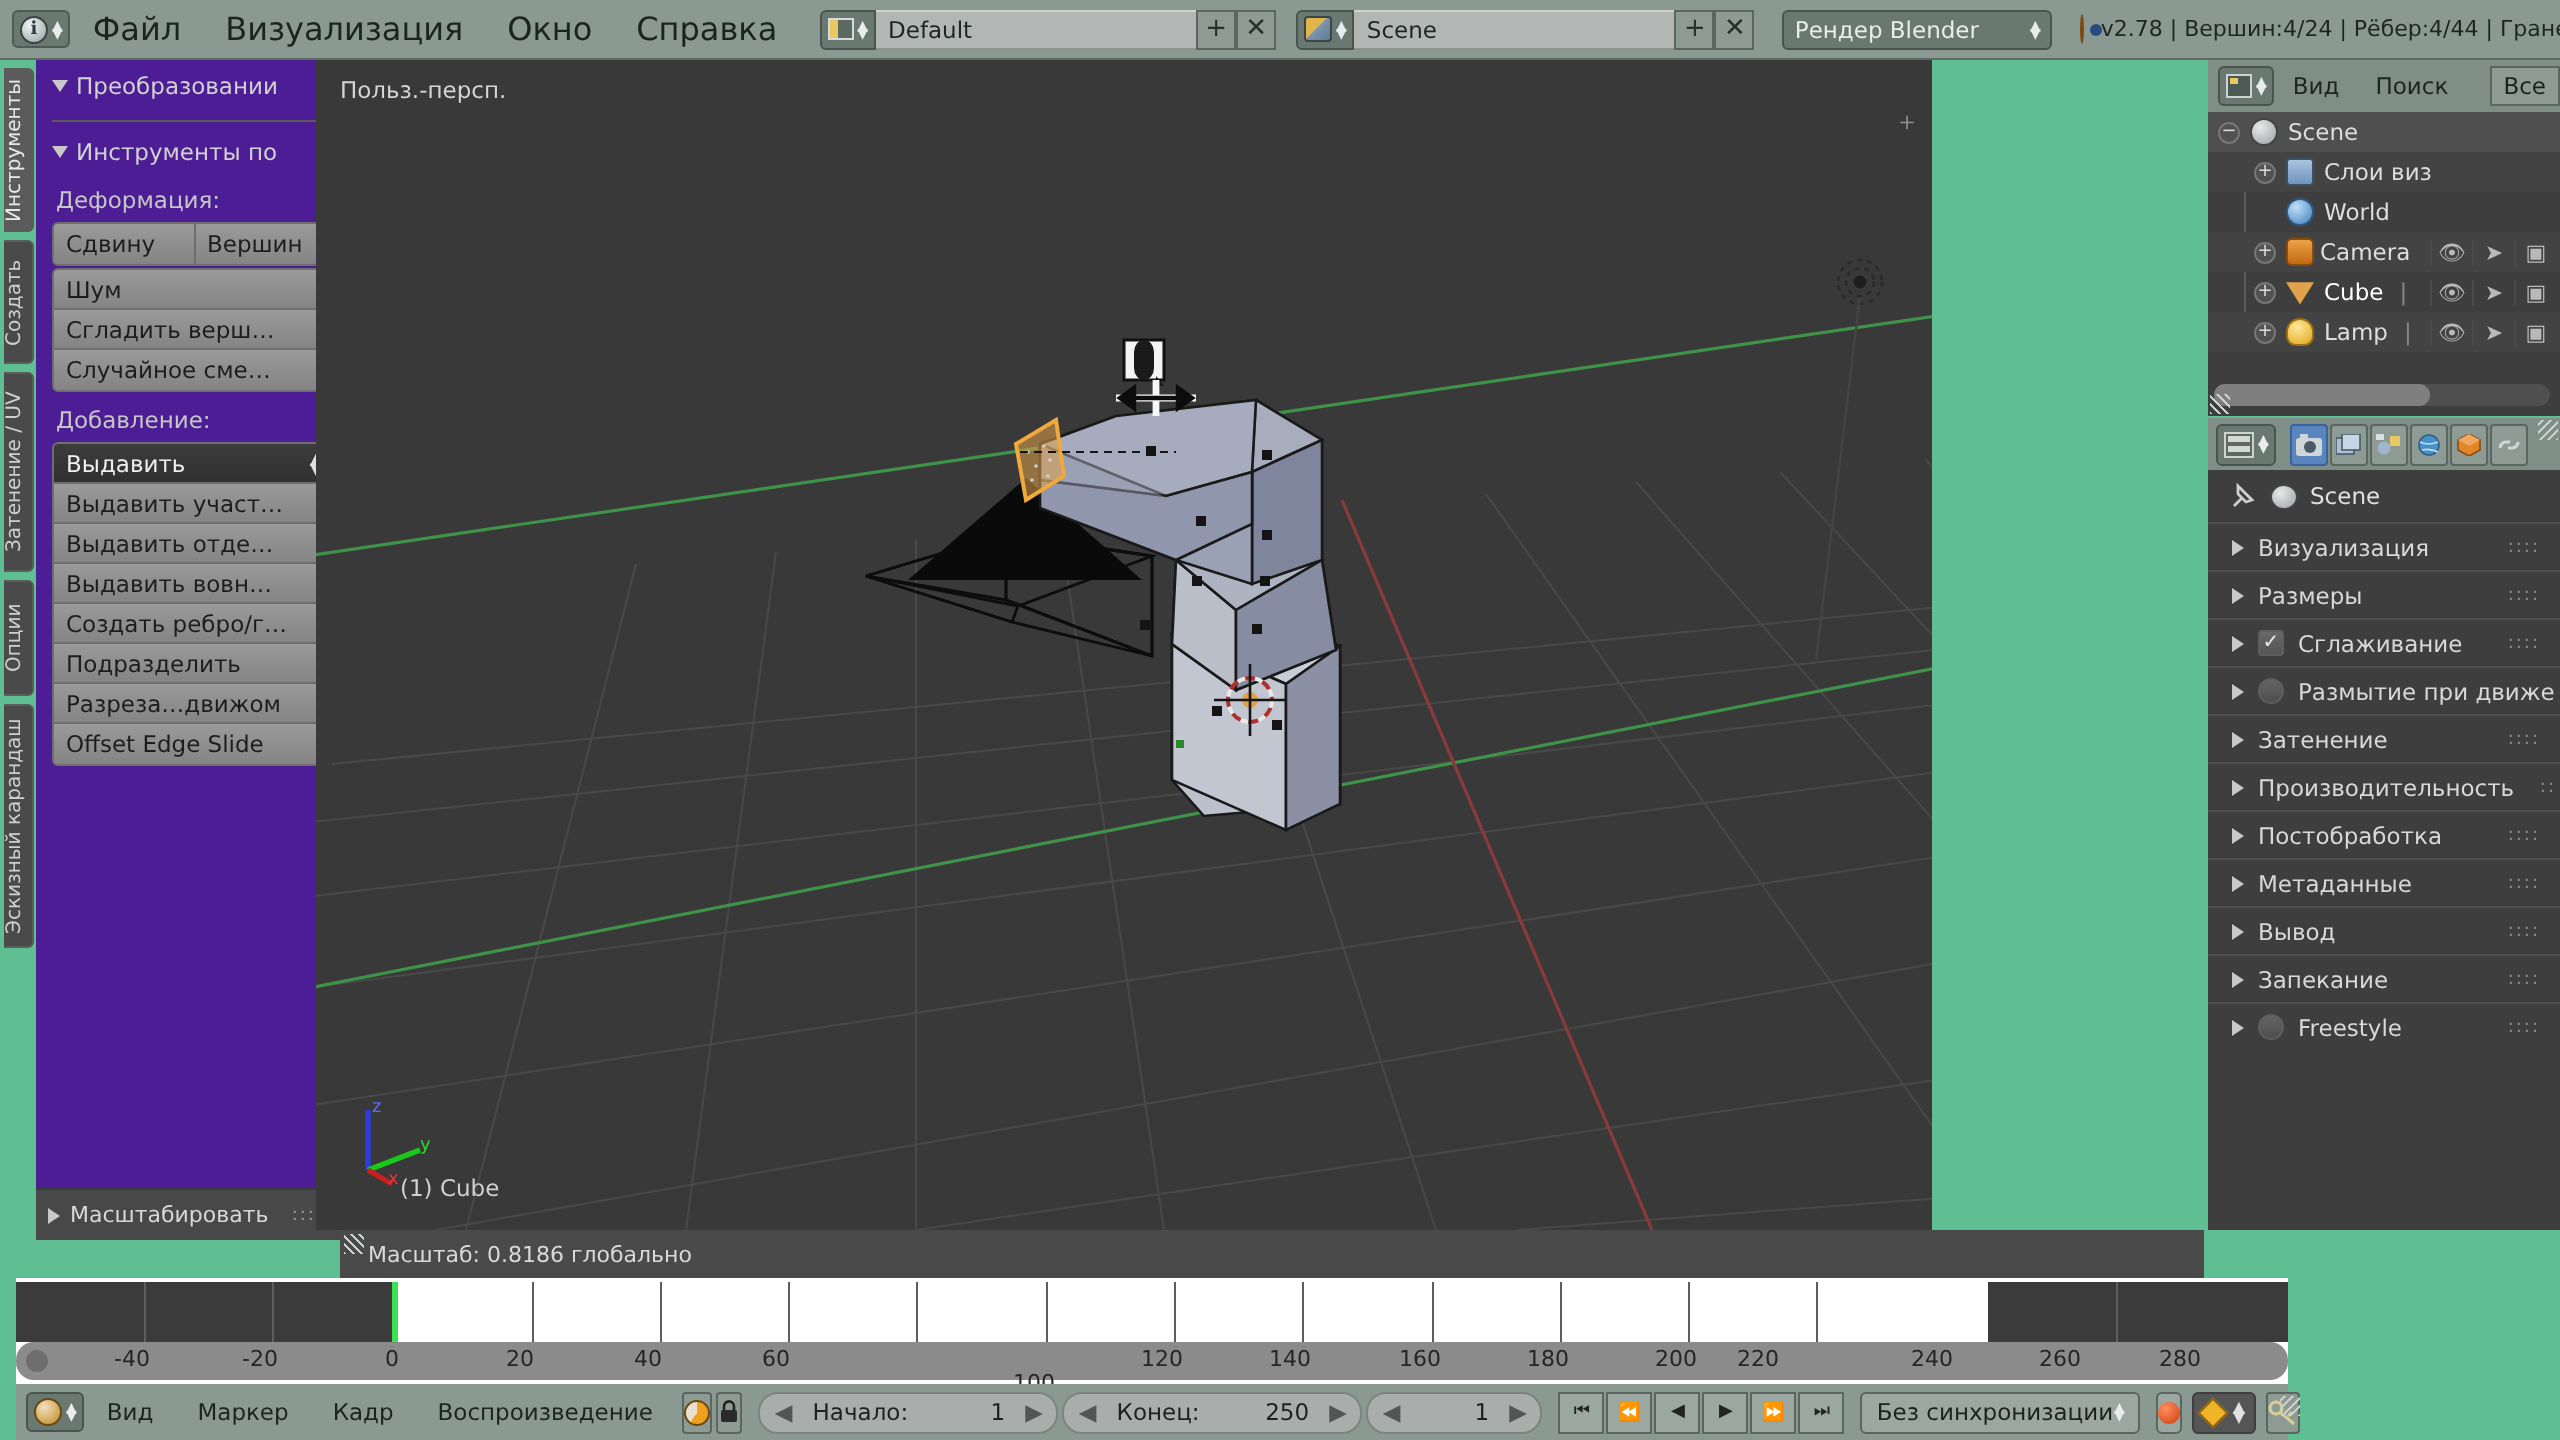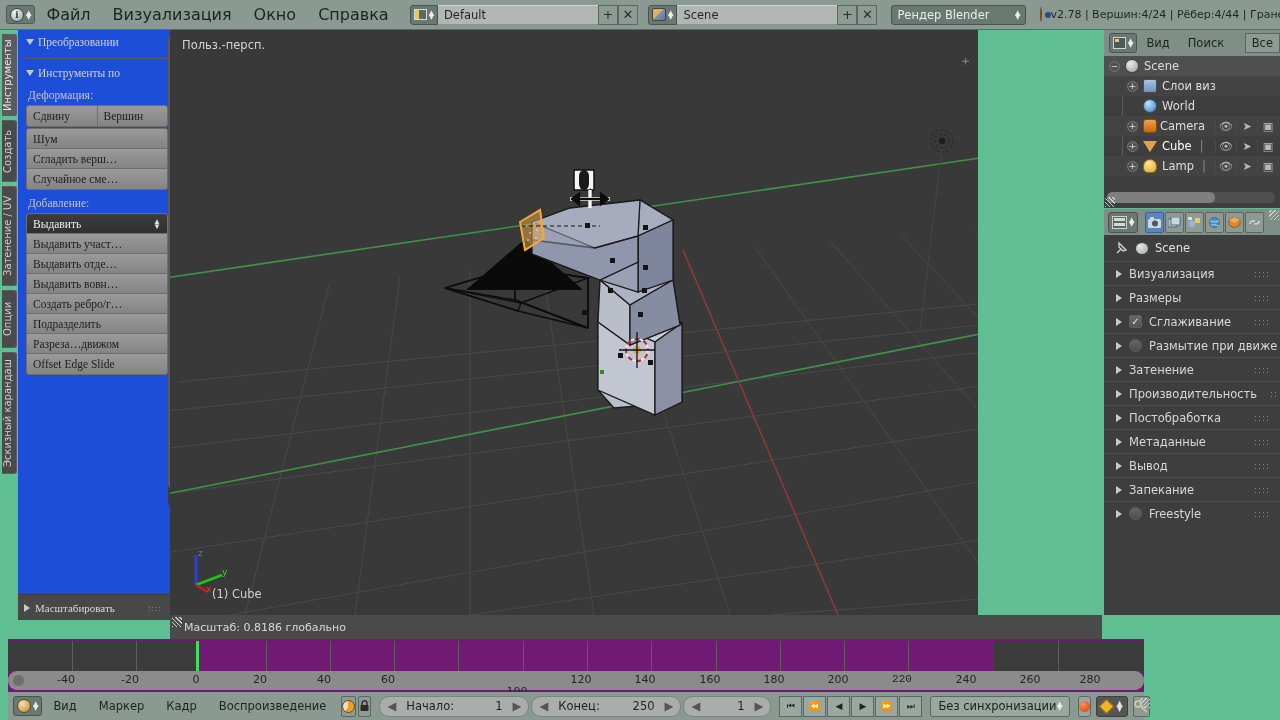--- a/index.html
+++ b/index.html
@@ -89,21 +89,21 @@
     border:1px solid #5c5c5c; border-right:none; border-radius:3px 0 0 3px;
     color:#cfcfcf; font-size:10px; writing-mode:vertical-rl;
     transform:rotate(180deg); text-align:center; padding:4px 0;
     white-space:nowrap; overflow:hidden;
   }
   .vtab.active { background:#5b5b5b; color:#e8e8e8; }
 
   
   .toolshelf {
     position:absolute; left:18px; top:30px; width:160px; height:590px;
-    background:#1d4ed8; overflow:hidden;font-family:Liberation Serif, serif;
+    background:#4c1d95; overflow:hidden;
   }
   .ts-scroll { position:absolute; right:2px; top:6px; width:8px; height:470px;
     background:#3d3d3d; border-radius:4px; }
   .ts-scroll i { position:absolute; left:0; top:0; width:8px; height:452px;
     background:#5a5a5a; border-radius:4px; display:block; }
   .pan-title {
     display:flex; align-items:center; gap:4px; padding:6px 6px 4px 8px;
     color:#d2d2d2; font-size:11.5px; white-space:nowrap; overflow:hidden;
   }
   .tri-d { width:0;height:0;border-left:4.5px solid transparent;border-right:4.5px solid transparent;border-top:6px solid #c8c8c8; }
@@ -129,21 +129,21 @@
   .divider { height:1px; background:#5a5a5a; margin:6px 8px 2px 8px; }
   .ts-footer {
     position:absolute; left:0; bottom:0; width:152px; height:26px;
     background:#484848; display:flex; align-items:center; gap:5px; padding-left:6px;
     border-top:1px solid #3c3c3c;
   }
   .dots { color:#9a9a9a; font-size:9px; letter-spacing:1px; }
   .spin-mini { display:flex;flex-direction:column;line-height:5px;font-size:8px;color:#e0e0e0; }
 
   
-  .viewport { position:absolute; left:170px; top:30px; width:808px; height:585px;
+  .viewport { position:absolute; left:158px; top:30px; width:808px; height:585px;
     background:#393939; overflow:hidden; }
   .vp-label { position:absolute; left:12px; top:8px; color:#d4d4d4; font-size:11.5px; }
   .vp-obj { position:absolute; left:42px; bottom:14px; color:#d0d0d0; font-size:11.5px; }
   .axis-gizmo { position:absolute; left:18px; bottom:22px; width:46px; height:46px; }
   .vp-plus { position:absolute; right:6px; top:22px; color:#8e8e8e; font-size:13px; }
   .vp-status { position:absolute; left:170px; top:615px; width:932px; height:24px;
     background:#4a4a4a; display:flex; align-items:center; padding-left:14px;
     color:#d9d9d9; font-size:11px; }
 
   
@@ -188,21 +188,21 @@
     border-top:1px solid #4e4e4e; color:#d8d8d8; font-size:11.5px;
     white-space:nowrap; overflow:hidden; position:relative; }
   .prow .pdots { position:absolute; right:10px; color:#8d8d8d; font-size:9px; letter-spacing:1px; }
   .chk { width:13px;height:13px;border:1px solid #5e5e5e;border-radius:2px;
     background:linear-gradient(#686868,#555); flex:none;
     display:flex;align-items:center;justify-content:center;font-size:10px;color:#e8e8e8; }
   .chk.round { border-radius:50%; background:linear-gradient(#646464,#4e4e4e); }
 
   
   .timeline { position:absolute; left:0; top:639px; width:1280px; height:81px; background:#5fbf93; }
-  .tl-area { position:absolute; left:8px; top:0; width:1136px; height:53px; background:#701a75; }
+  .tl-area { position:absolute; left:8px; top:0; width:1136px; height:53px; background:#ffffff; }
   .tl-track { position:absolute; left:0; top:2px; width:1136px; height:30px; }
   .tl-out { position:absolute; top:0; height:30px; background:#3b3b3b; }
   .tl-grid { position:absolute; top:0; width:1px; height:30px; background:#5e5e5e; }
   .tl-playhead { position:absolute; top:0; width:3px; height:30px; background:#3ee055; }
   .tl-ruler { position:absolute; left:0; top:32px; width:1136px; height:19px; background:#8b8b8b;
     border-radius:9px; }
   .tl-tick { position:absolute; top:2px; color:#252525; font-size:11px; transform:translateX(-50%); }
   .tl-knob { position:absolute; left:5px; top:4px; width:11px;height:11px;border-radius:50%;background:#6e6e6e; }
   .tl-footer { position:absolute; left:8px; top:53px; width:1136px; height:28px;
     background:#8a9a92; display:flex; align-items:center; gap:0; }
@@ -728,21 +728,21 @@
         <span class="tl-tick" style="left:252px;">20</span>
         <span class="tl-tick" style="left:316px;">40</span>
         <span class="tl-tick" style="left:380px;">60</span>
         <span class="tl-tick" style="left:444px;margin-top:20px;">80</span>
         <span class="tl-tick" style="left:509px;margin-top:12px;">100</span>
         <span class="tl-tick" style="left:573px;">120</span>
         <span class="tl-tick" style="left:637px;">140</span>
         <span class="tl-tick" style="left:702px;">160</span>
         <span class="tl-tick" style="left:766px;">180</span>
         <span class="tl-tick" style="left:830px;">200</span>
-        <span class="tl-tick" style="left:894px;font-family:Liberation Mono, monospace;">220</span>
+        <span class="tl-tick" style="left:871px;">220</span>
         <span class="tl-tick" style="left:958px;">240</span>
         <span class="tl-tick" style="left:1022px;">260</span>
         <span class="tl-tick" style="left:1082px;text-align:center;">280</span>
       </div>
     </div>
 
     <div class="tl-footer">
       <div class="ol-icon-btn">
         <span style="width:14px;height:14px;border-radius:50%;background:radial-gradient(circle at 35% 30%,#f0e0c0,#c08820);border:1px solid #6a4a10;"></span>
         <span class="spin-arrows">

